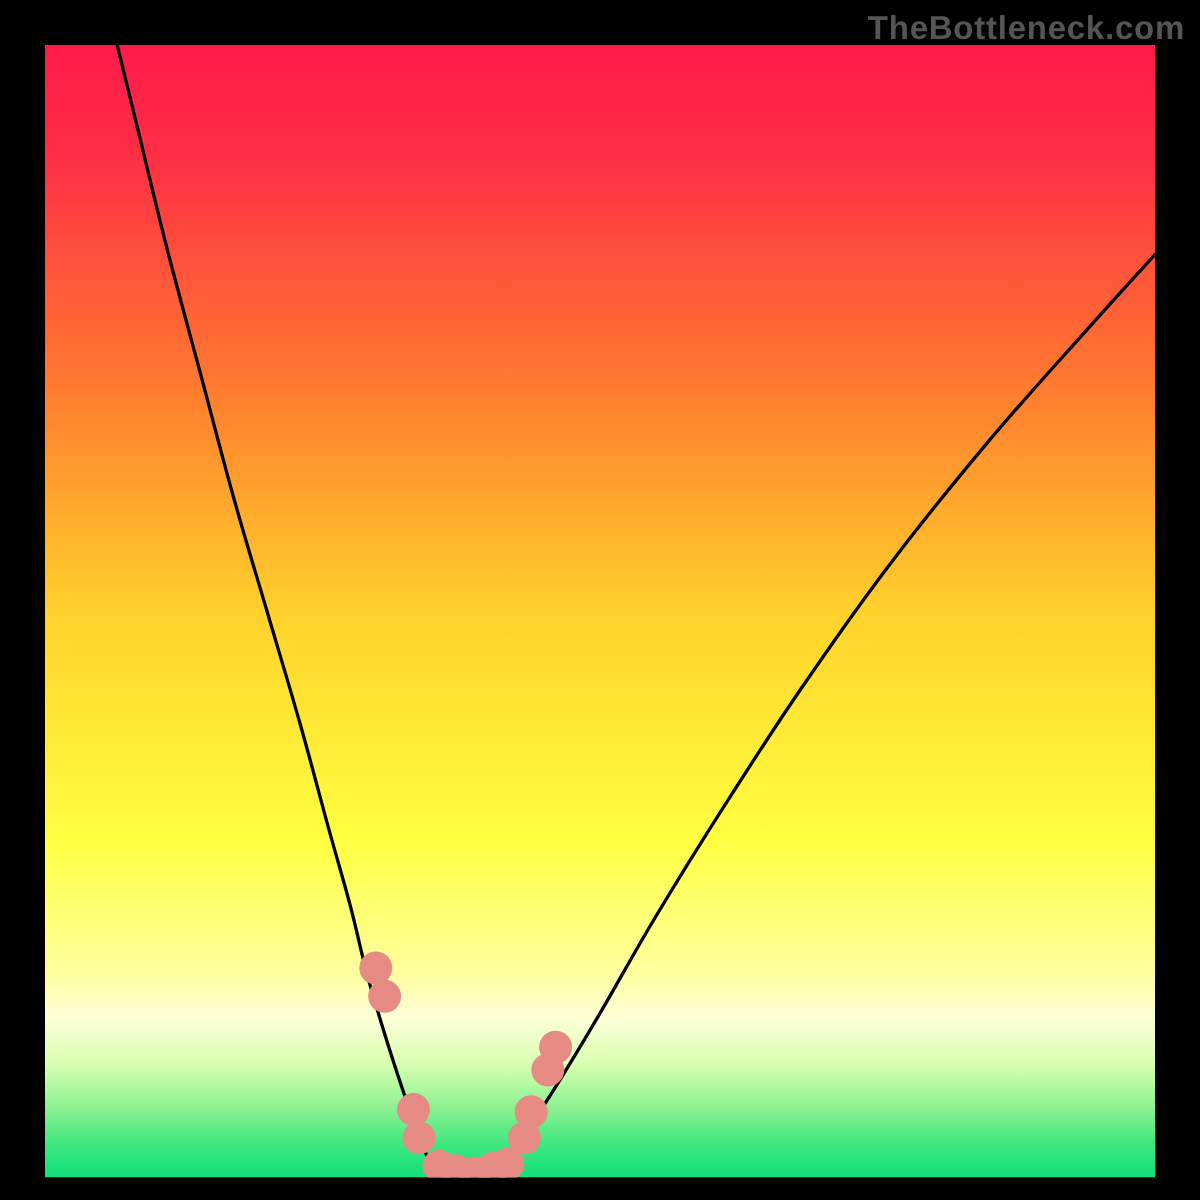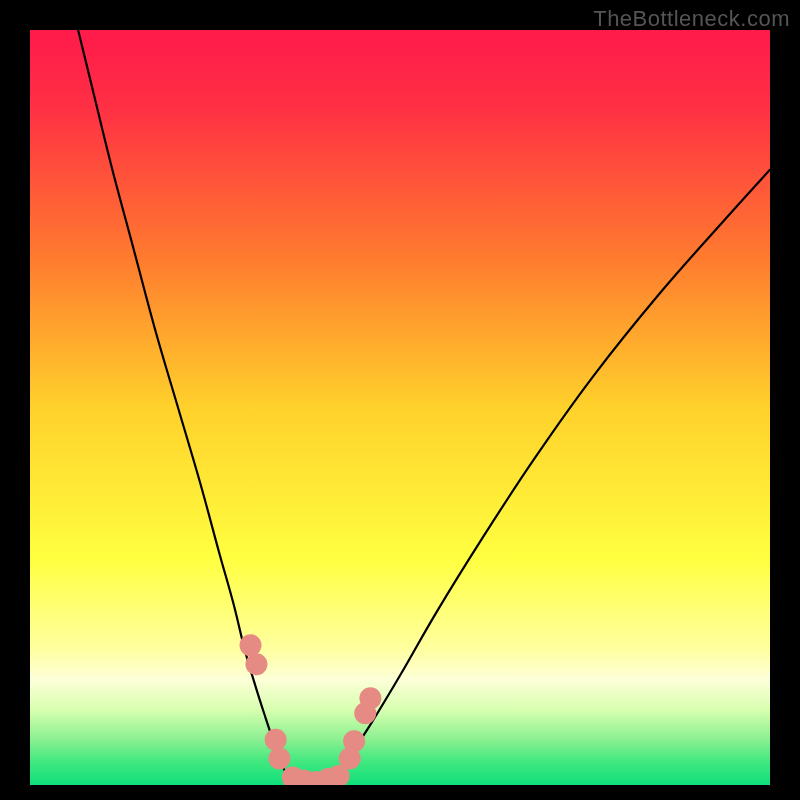--- a/index.html
+++ b/index.html
@@ -16,21 +16,21 @@
     width: 800px;
     height: 800px;
     background: #000;
   }
   .watermark {
     position: absolute;
     top: 6px;
     right: 10px;
     color: #555;
     font-size: 22px;
-    font-weight: 400;
+    font-weight: 700;
     letter-spacing: 0.5px;
     z-index: 10;
   }
   svg.plot {
     position: absolute;
     left: 30px;
     top: 30px;
     width: 740px;
     height: 755px;
   }

